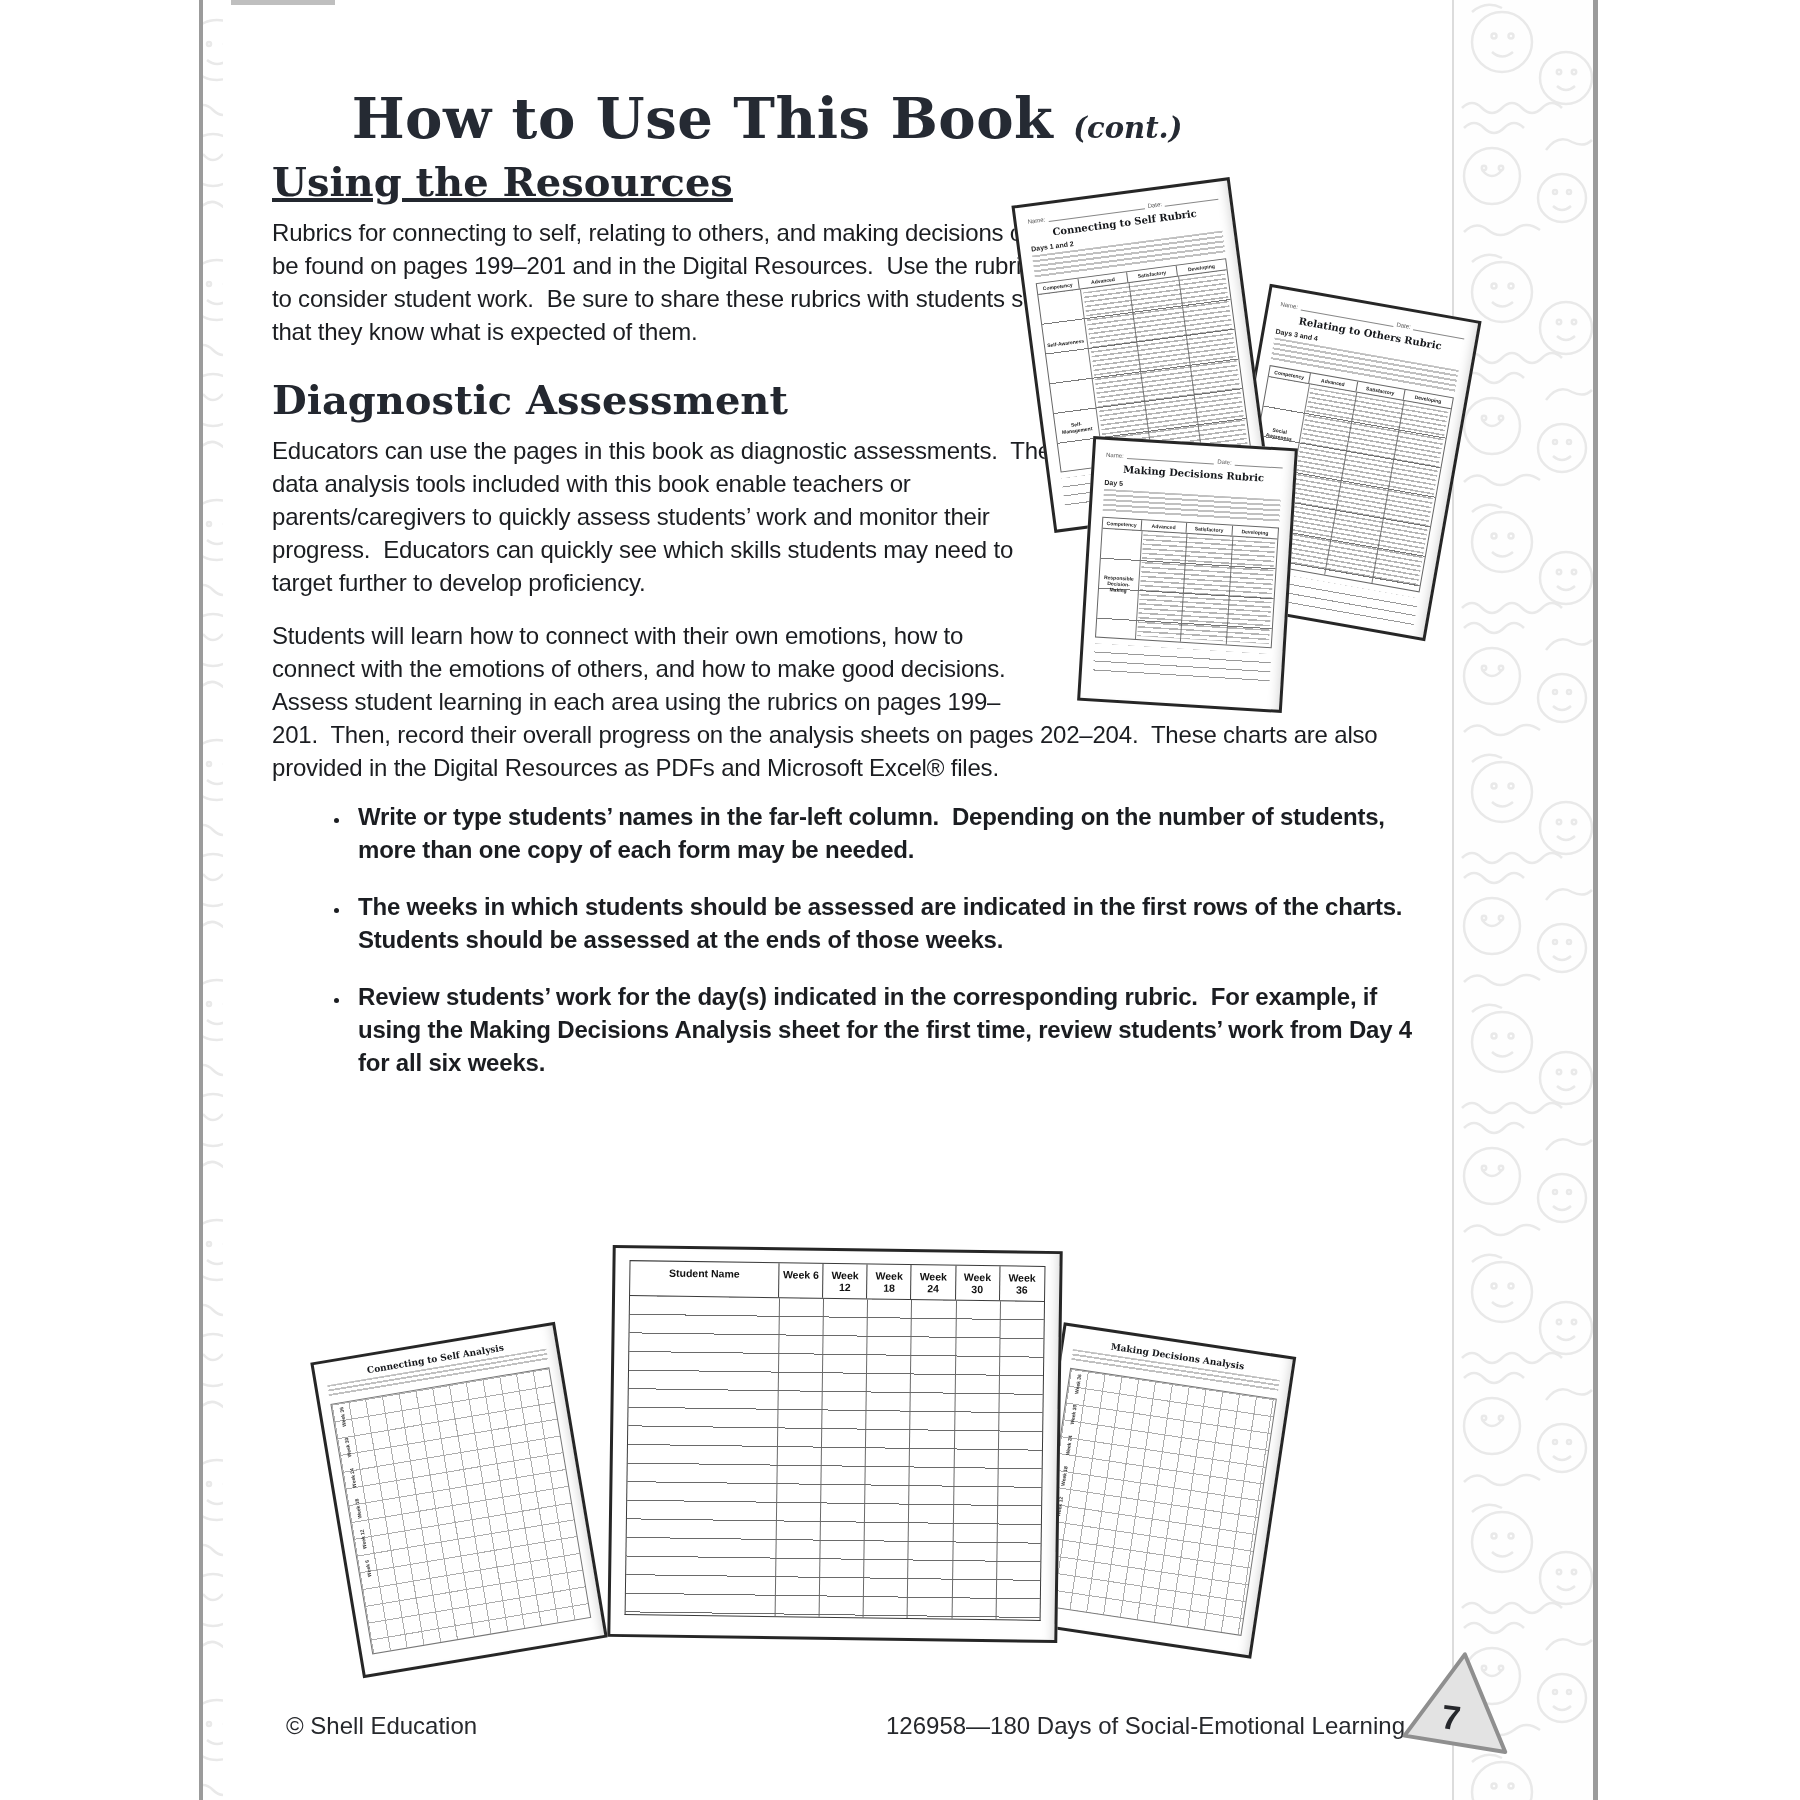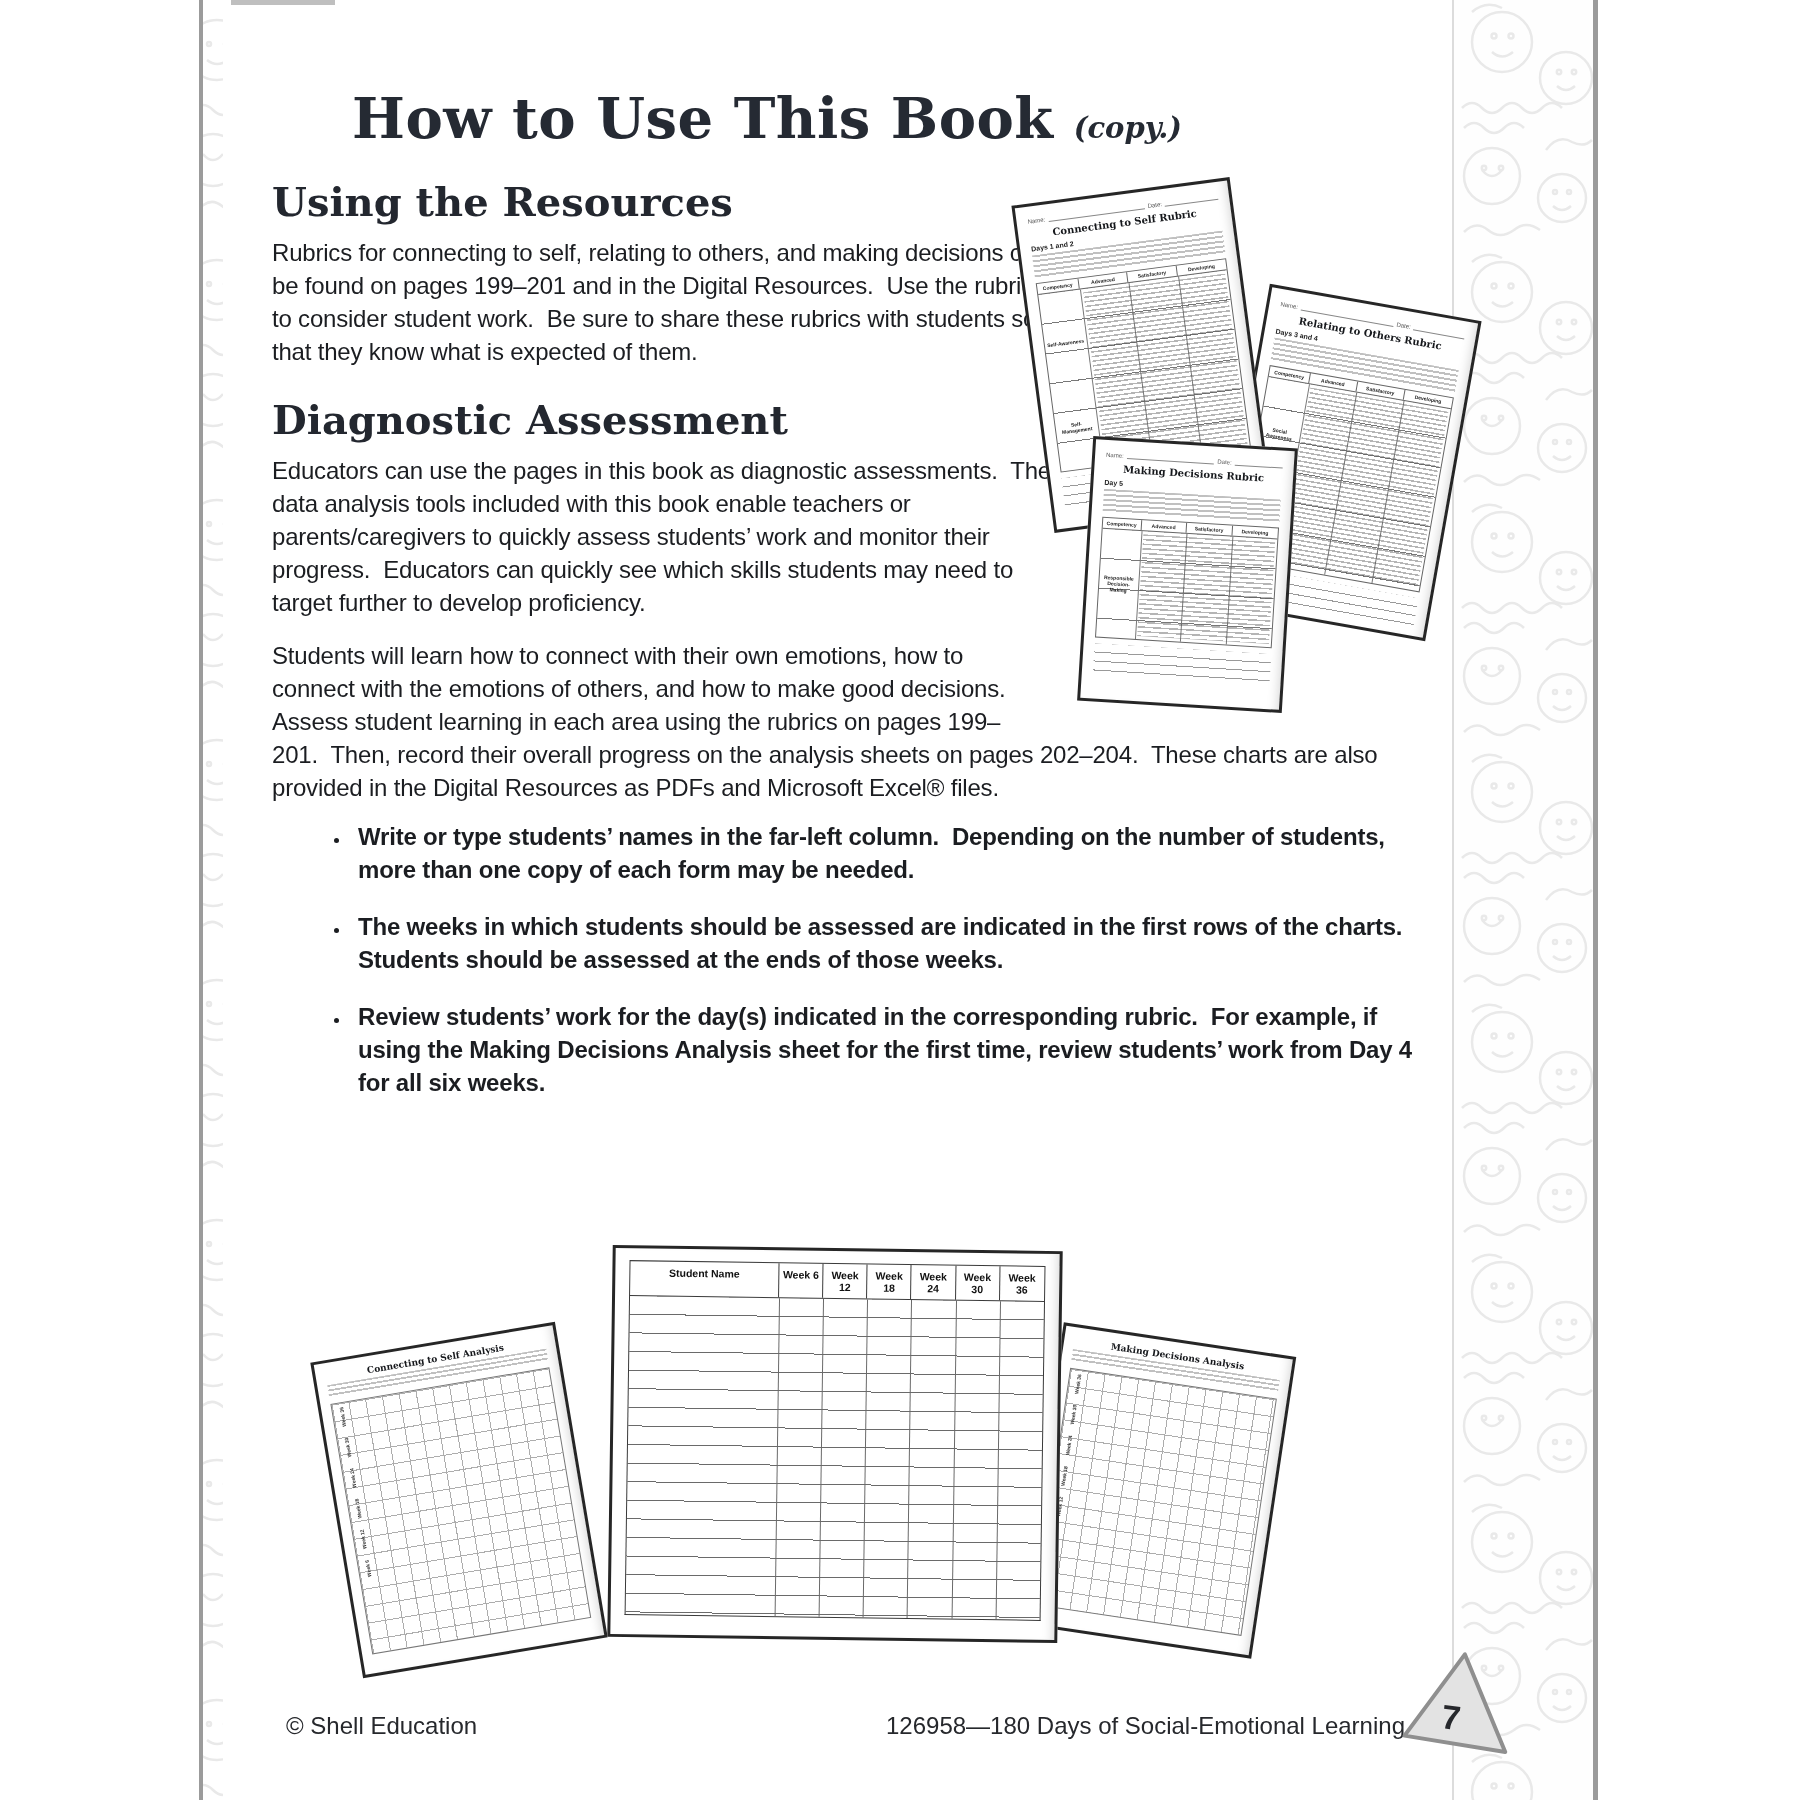--- a/index.html
+++ b/index.html
@@ -15,21 +15,21 @@
   .scan-artifact{position:absolute;left:231px;top:0;width:104px;height:5px;background:#8a8a8a;opacity:.55;}
 
   
   .content{position:absolute;left:272px;top:86px;width:1140px;z-index:2;}
   .page-title{font-family:"DejaVu Serif","Liberation Serif",serif;font-weight:bold;
               font-size:56px;line-height:64px;color:#252a33;text-align:center;
               padding-right:150px;letter-spacing:.5px;}
   .page-title .cont{font-size:29px;font-weight:bold;font-style:italic;letter-spacing:0;}
   h2{font-family:"DejaVu Serif","Liberation Serif",serif;font-weight:bold;color:#23272f;
      font-size:40px;line-height:44px;margin:0;}
-  .h2-1{margin-top:20px;}
+  .h2-1{text-decoration:underline;}
   .h2-2{margin-top:30px;}
   .h2-3{margin-top:24px;}
   p.body{font-size:24px;line-height:33px;margin:12px 0 0 0;color:#1b1d21;
          white-space:pre-wrap;letter-spacing:-0.2px;}
   .p-narrow{width:780px;}
   .p3wrap{margin-top:20px;}
   .p3spacer{float:right;width:400px;height:68px;}
   ul.analyses{margin:16px 0 0 0;padding:0 0 0 78px;font-weight:bold;}
   ul.analyses li{font-size:24px;line-height:33px;margin:0 0 24px 0;padding-left:8px;
                  white-space:pre-wrap;letter-spacing:-0.2px;color:#1b1d21;}
@@ -150,21 +150,21 @@
         </pattern>
       </defs>
       <rect width="146" height="1800" fill="url(#doodleR)"></rect>
     </svg>
   </div>
   <div class="scan-artifact"></div>
 
   <div class="content">
     <div class="page-title">
       <span>How to Use This Book</span>
-      <span class="cont">(copy.)</span>
+      <span class="cont">(cont.)</span>
     </div>
 
     <h2 class="h2-1">Using the Resources</h2>
     <p class="body p-narrow">Rubrics for connecting to self, relating to others, and making decisions can be found on pages 199–201 and in the Digital Resources.  Use the rubrics to consider student work.  Be sure to share these rubrics with students so that they know what is expected of them.</p>
 
     <h2 class="h2-2">Diagnostic Assessment</h2>
     <p class="body p-narrow">Educators can use the pages in this book as diagnostic assessments.  The data analysis tools included with this book enable teachers or parents/caregivers to quickly assess students’ work and monitor their progress.  Educators can quickly see which skills students may need to target further to develop proficiency.</p>
     <div class="p3wrap">
       <div class="p3spacer"></div>
       <p class="body" style="margin-top:0;">Students will learn how to connect with their own emotions, how to connect with the emotions of others, and how to make good decisions.  Assess student learning in each area using the rubrics on pages 199–201.  Then, record their overall progress on the analysis sheets on pages 202–204.  These charts are also provided in the Digital Resources as PDFs and Microsoft Excel® files.</p>

